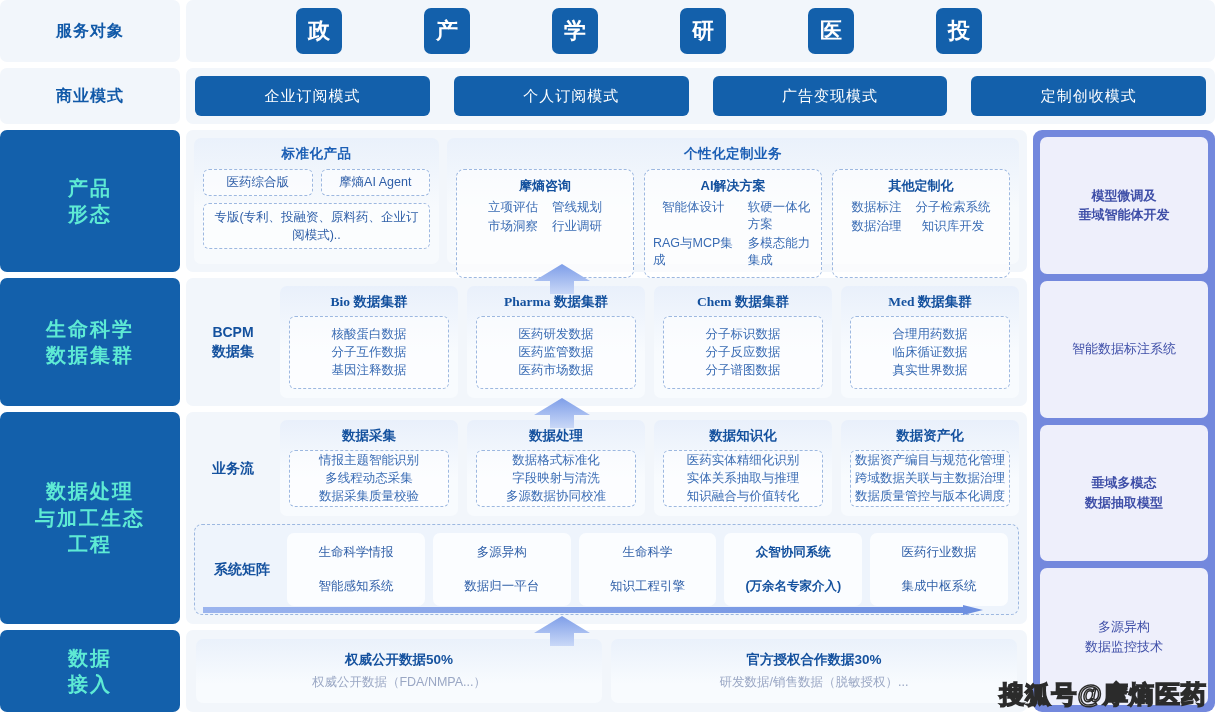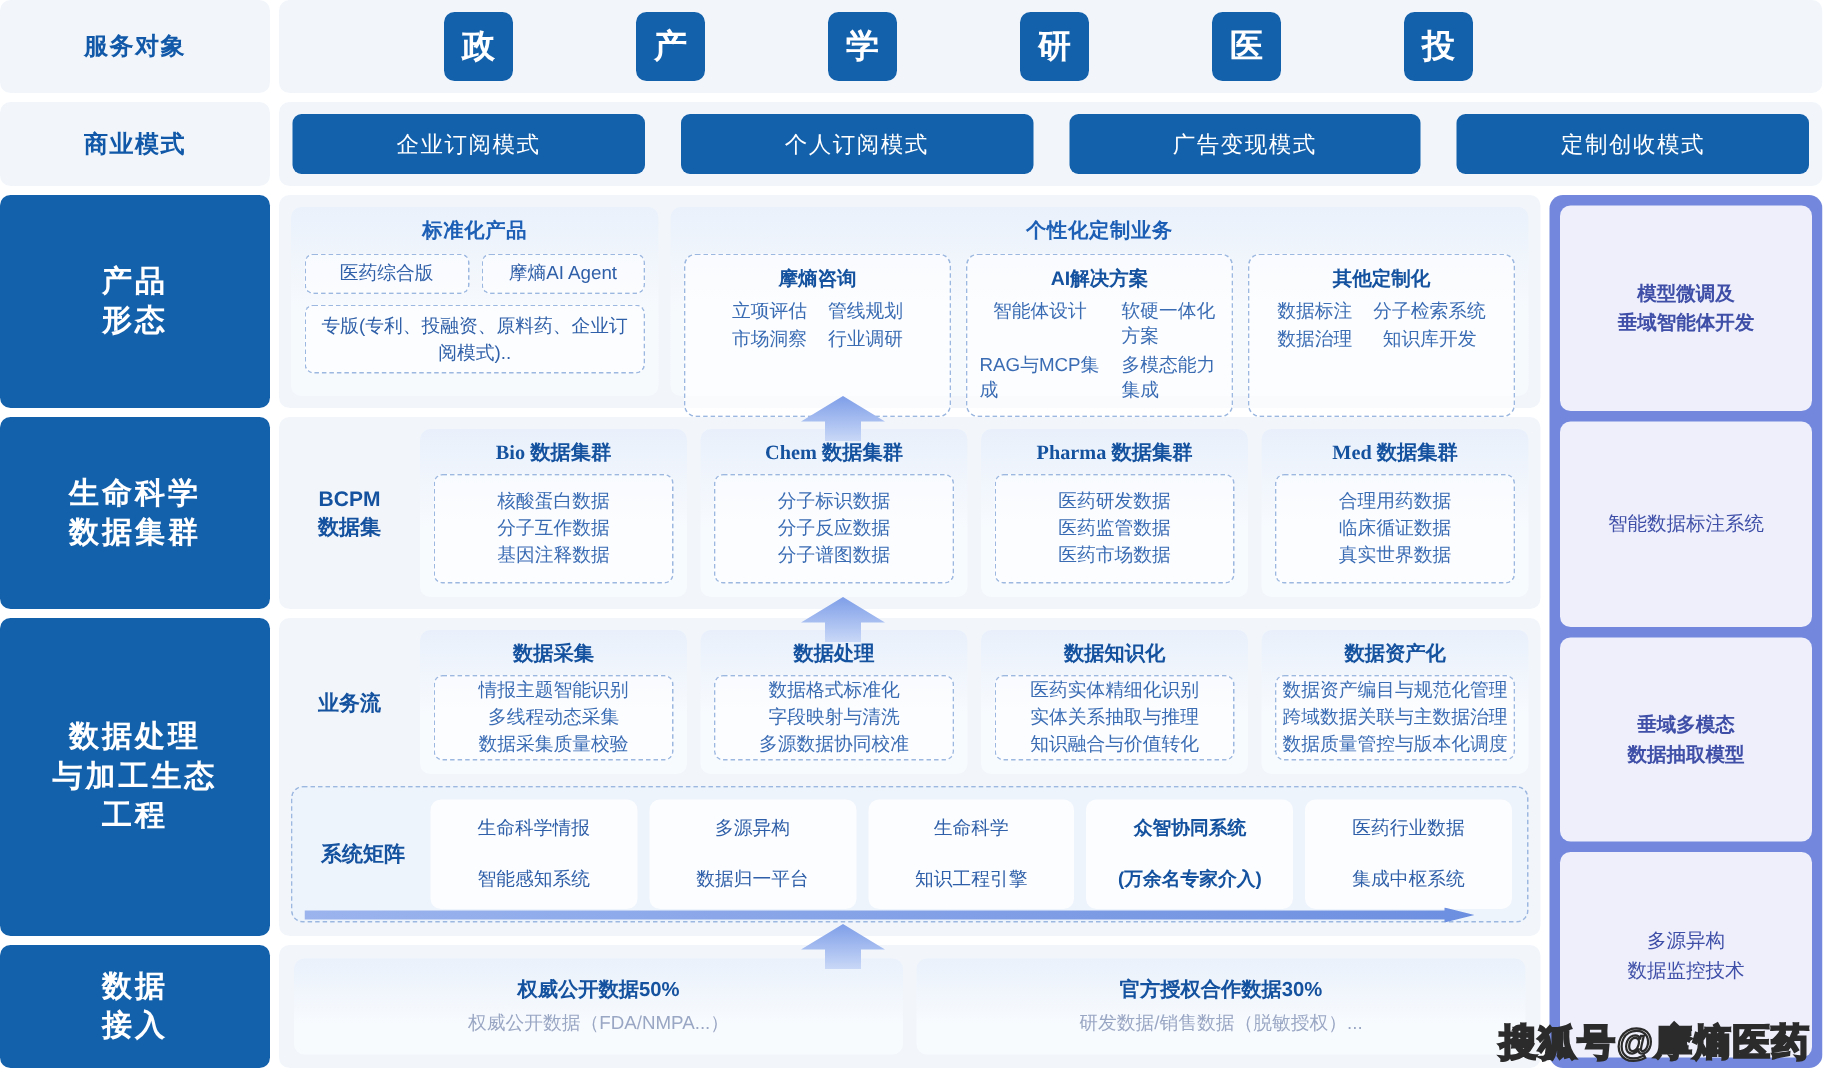--- a/index.html
+++ b/index.html
@@ -22,21 +22,21 @@
     border-radius: 7px;
   }
   .left-label.soft {
     background: #f2f6fb;
     color: #1159a8;
     font-size: 16px;
     letter-spacing: 1px;
   }
   .left-label.solid {
     background: #1360ab;
-    color: #ffffff;
+    color: #5eead4;
     font-size: 20px;
     line-height: 1.32;
     letter-spacing: 2px;
   }
 
   .right-panel-col { width: 182px; flex: 0 0 182px; }
 
   
   #row-audience { height: 62px; margin: 0 0 0 0; padding: 0; }
   #row-audience .band {
@@ -324,34 +324,34 @@
               <div class="lane-card">
                 <div class="lc-title">Bio 数据集群</div>
                 <div class="lc-body">
                   <span>核酸蛋白数据</span>
                   <span>分子互作数据</span>
                   <span>基因注释数据</span>
                 </div>
               </div>
 
               <div class="lane-card">
+                <div class="lc-title">Pharma 数据集群</div>
+                <div class="lc-body">
+                  <span>医药研发数据</span>
+                  <span>医药监管数据</span>
+                  <span>医药市场数据</span>
+                </div>
+              </div>
+
+              <div class="lane-card">
                 <div class="lc-title">Chem 数据集群</div>
                 <div class="lc-body">
                   <span>分子标识数据</span>
                   <span>分子反应数据</span>
                   <span>分子谱图数据</span>
-                </div>
-              </div>
-
-              <div class="lane-card">
-                <div class="lc-title">Pharma 数据集群</div>
-                <div class="lc-body">
-                  <span>医药研发数据</span>
-                  <span>医药监管数据</span>
-                  <span>医药市场数据</span>
                 </div>
               </div>
 
               <div class="lane-card">
                 <div class="lc-title">Med 数据集群</div>
                 <div class="lc-body">
                   <span>合理用药数据</span>
                   <span>临床循证数据</span>
                   <span>真实世界数据</span>
                 </div>

